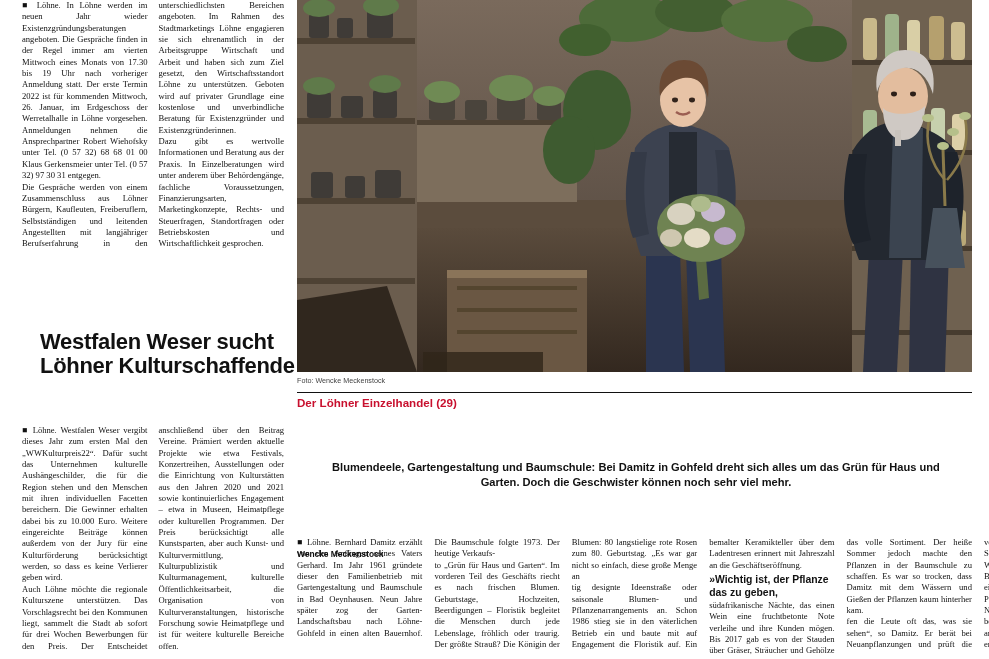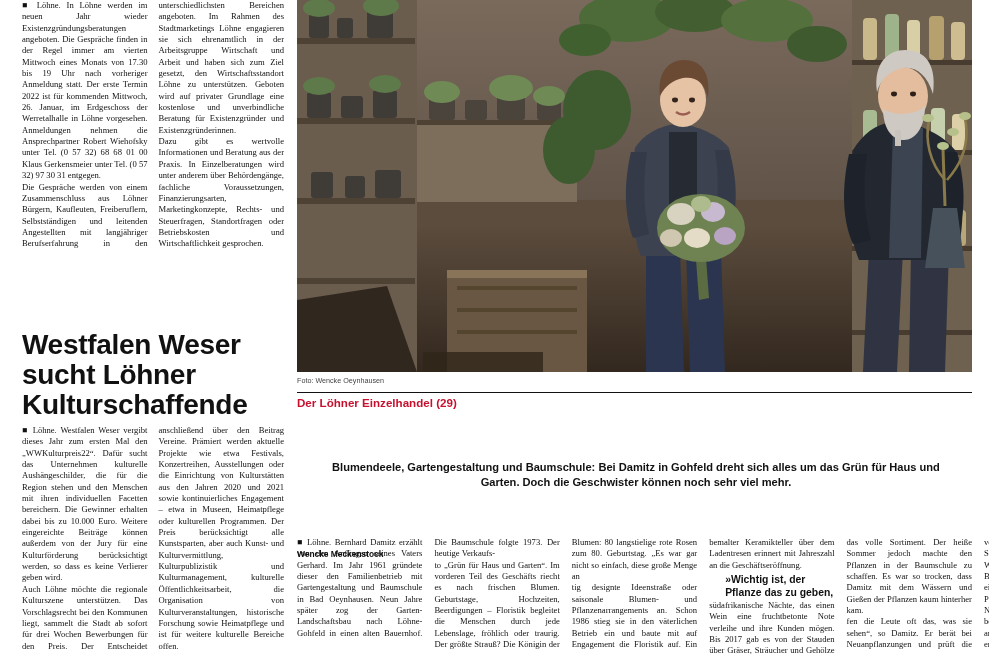--- a/index.html
+++ b/index.html
@@ -27,24 +27,24 @@
   .topleft{
     position:absolute;left:22px;top:0px;width:262px;height:316px;
   }
   .topleft .cols{
     column-count:2;column-gap:11px;
     height:316px;
   }
 
   
   .wf-head{
-    position:absolute;left:22px;top:330px;width:262px;
-    font-family:"Liberation Sans", sans-serif;
-    font-weight:bold;
-    font-size:28px;
+    position:absolute;left:40px;top:330px;width:262px;
+    font-family:"Liberation Sans", sans-serif;
+    font-weight:bold;
+    font-size:22px;
     line-height:1.08;
     letter-spacing:-0.3px;
   }
   .wf-sub{
     position:absolute;left:22px;top:386px;width:262px;
     font-family:"Liberation Sans", sans-serif;
     font-weight:bold;
     font-size:10.4px;
     line-height:1.3;
   }
@@ -113,21 +113,21 @@
   .pullquote{
     font-family:"Liberation Sans", sans-serif;
     font-weight:bold;
     font-size:10.4px;
     line-height:1.24;
     color:#111;
     text-align:left;
     display:block;
     margin-top:3px;
   }
-  .quotecol{break-inside:avoid;margin-left:16px;}
+  .quotecol{break-inside:avoid;}
 </style>
 </head>
 <body>
 
 <div class="page">
 
   <div class="topleft">
     <div class="cols col-text">
       <p>■ Löhne. In Löhne werden im neuen Jahr wieder Existenzgründungsberatungen angeboten. Die Gespräche finden in der Regel immer am vierten Mittwoch eines Monats von 17.30 bis 19 Uhr nach vorheriger Anmeldung statt. Der erste Termin 2022 ist für kommenden Mittwoch, 26. Januar, im Erdgeschoss der Werretalhalle in Löhne vorgesehen. Anmeldungen nehmen die Ansprechpartner Robert Wiehofsky unter Tel. (0 57 32) 68 68 01 00 Klaus Gerkensmeier unter Tel. (0 57 32) 97 30 31 entgegen.</p>
       <p>Die Gespräche werden von einem Zusammenschluss aus Löhner Bürgern, Kaufleuten, Freiberuflern, Selbstständigen und leitenden Angestellten mit langjähriger Berufserfahrung in den unterschiedlichsten Bereichen angeboten. Im Rahmen des Stadtmarketings Löhne engagieren sie sich ehrenamtlich in der Arbeitsgruppe Wirtschaft und Arbeit und haben sich zum Ziel gesetzt, den Wirtschaftsstandort Löhne zu unterstützen. Geboten wird auf privater Grundlage eine kostenlose und unverbindliche Beratung für Existenzgründer und Existenzgründerinnen.</p>
@@ -304,21 +304,21 @@
       </g>
 
       <path d="M0 300 L90 286 L120 372 L0 372 Z" fill="#2a2119" opacity="0.9"></path>
       <rect x="126" y="352" width="120" height="20" fill="#2f2619" opacity="0.8"></rect>
 
       <rect x="0" y="0" width="675" height="372" fill="none"></rect>
     </svg>
   </div>
 
   <div class="caption">
-    <span class="credit">Foto: Wencke Oeynhausen</span>
+    <span class="credit">Foto: Wencke Meckenstock</span>
   </div>
 
   <div class="rule-top"></div>
 
   <div class="serie">Der Löhner Einzelhandel (29)</div>
   <div class="main-sub">Blumendeele, Gartengestaltung und Baumschule: Bei Damitz in Gohfeld dreht sich alles um das Grün für Haus und Garten. Doch die Geschwister können noch sehr viel mehr.</div>
   <div class="byline">Wencke Meckenstock</div>
 
   <div class="main-body">
     <div class="cols col-text">

